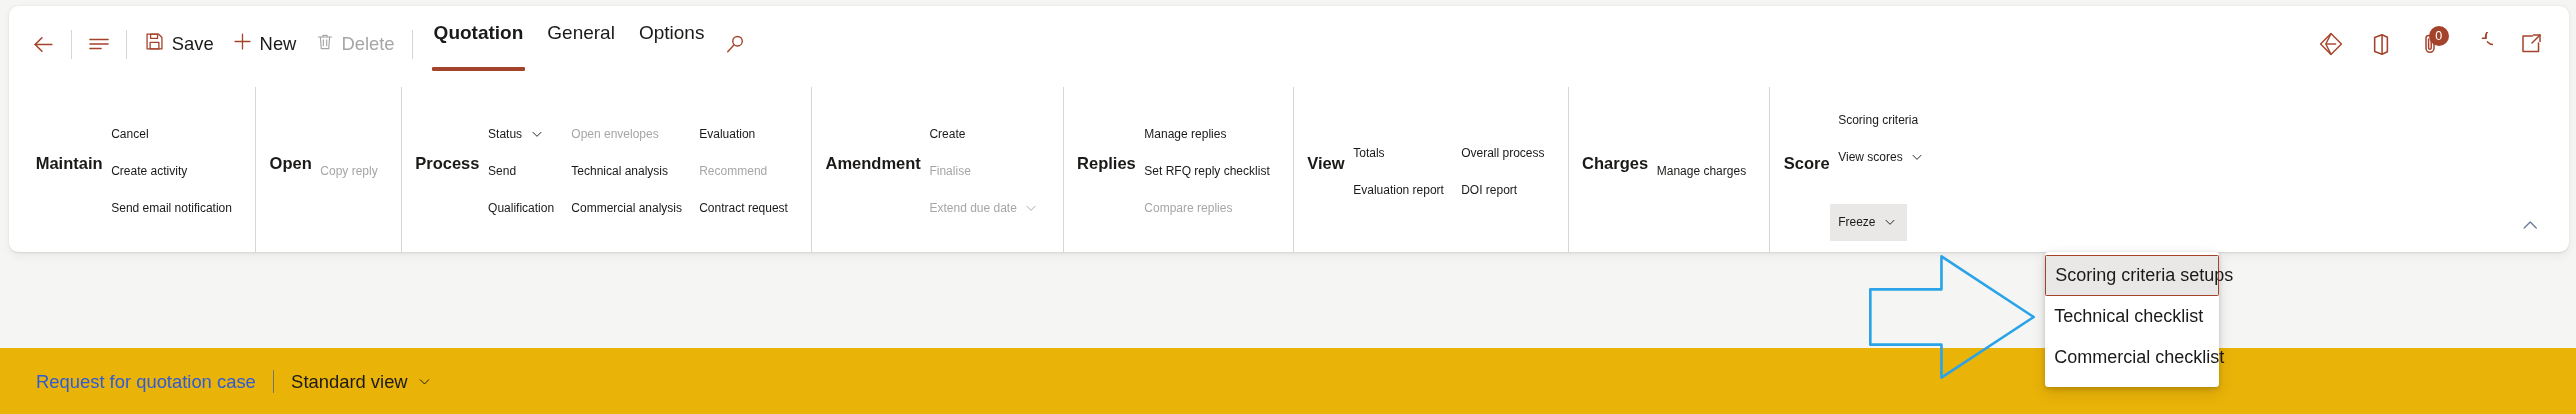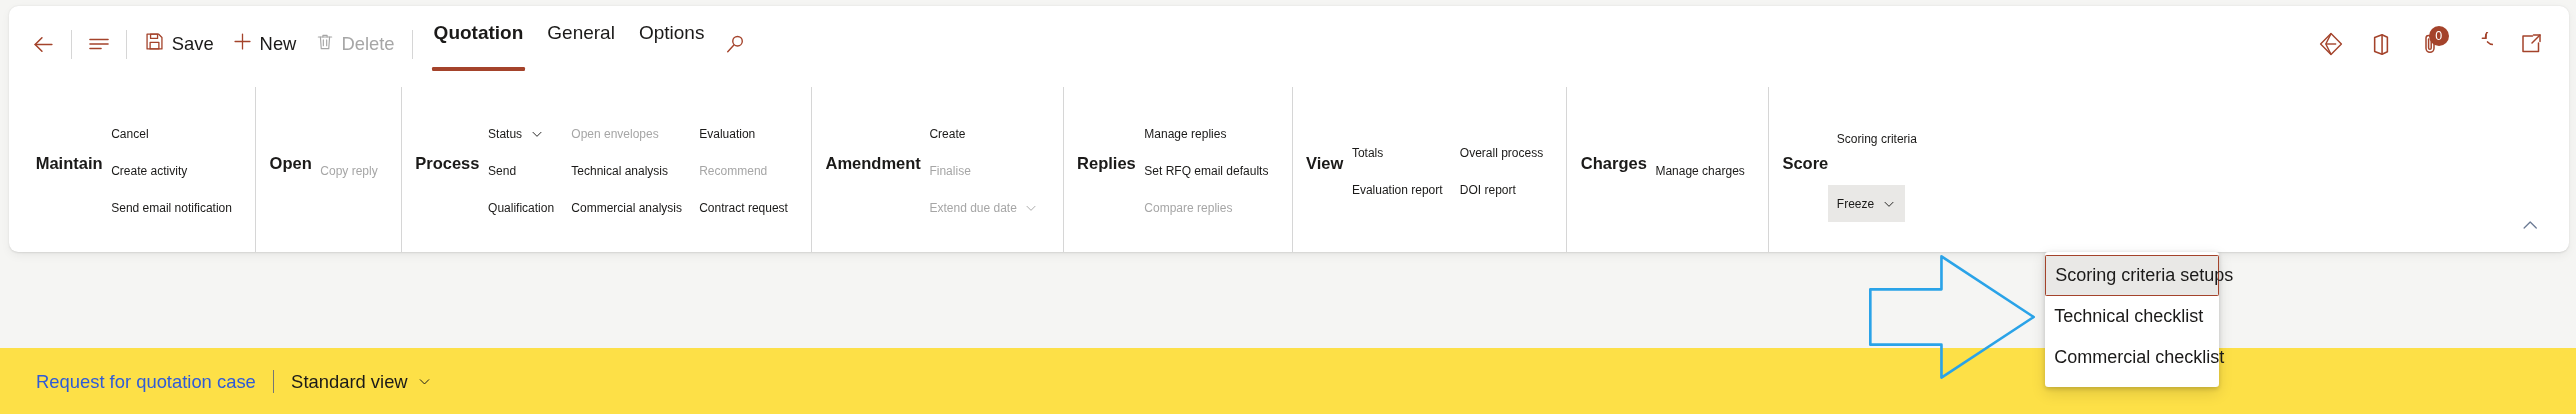--- a/index.html
+++ b/index.html
@@ -227,21 +227,21 @@
   
   .bottombar {
     position: absolute;
     left: 0;
     top: 348px;
     width: 2576px;
     height: 67px;
     display: flex;
     align-items: center;
     padding-left: 36px;
-    background: #fde047;
+    background: #eab308;
   }
   .bb-link {
     font-size: 18.4px;
     color: #2f5bd7;
     white-space: nowrap;
     cursor: pointer;
   }
   .bb-sep {
     width: 1.3px; height: 22.4px;
     background: #757575;
@@ -477,21 +477,21 @@
       </div>
 
       <div class="rgroup">
         <div class="rgroup-title">Replies</div>
         <div class="rgroup-cols">
           <div class="rcol">
             <div class="ritem">
                 <span>Manage replies</span>
               </div>
             <div class="ritem">
-                <span>Set RFQ email defaults</span>
+                <span>Set RFQ reply checklist</span>
               </div>
             <div class="ritem disabled">
                 <span>Compare replies</span>
               </div>
           </div>
         </div>
       </div>
 
       <div class="rgroup">
         <div class="rgroup-title">View</div>
@@ -526,20 +526,28 @@
         </div>
       </div>
 
       <div class="rgroup">
         <div class="rgroup-title">Score</div>
         <div class="rgroup-cols">
           <div class="rcol">
             <div class="ritem">
                 <span>Scoring criteria</span>
               </div>
+            <div class="ritem">
+              <span>View scores</span>
+              <span class="chev">
+                  <svg width="16" height="16" viewBox="0 0 24 24" fill="none" stroke="#1b1a19" stroke-width="1.4" stroke-linecap="round" stroke-linejoin="round">
+                    <path d="M6 9.5l6 6 6-6"></path>
+                  </svg>
+                </span>
+            </div>
             <div class="ritem highlighted">
               <span>Freeze</span>
               <span class="chev">
                   <svg width="16" height="16" viewBox="0 0 24 24" fill="none" stroke="#1b1a19" stroke-width="1.4" stroke-linecap="round" stroke-linejoin="round">
                     <path d="M6 9.5l6 6 6-6"></path>
                   </svg>
                 </span>
             </div>
           </div>
         </div>

